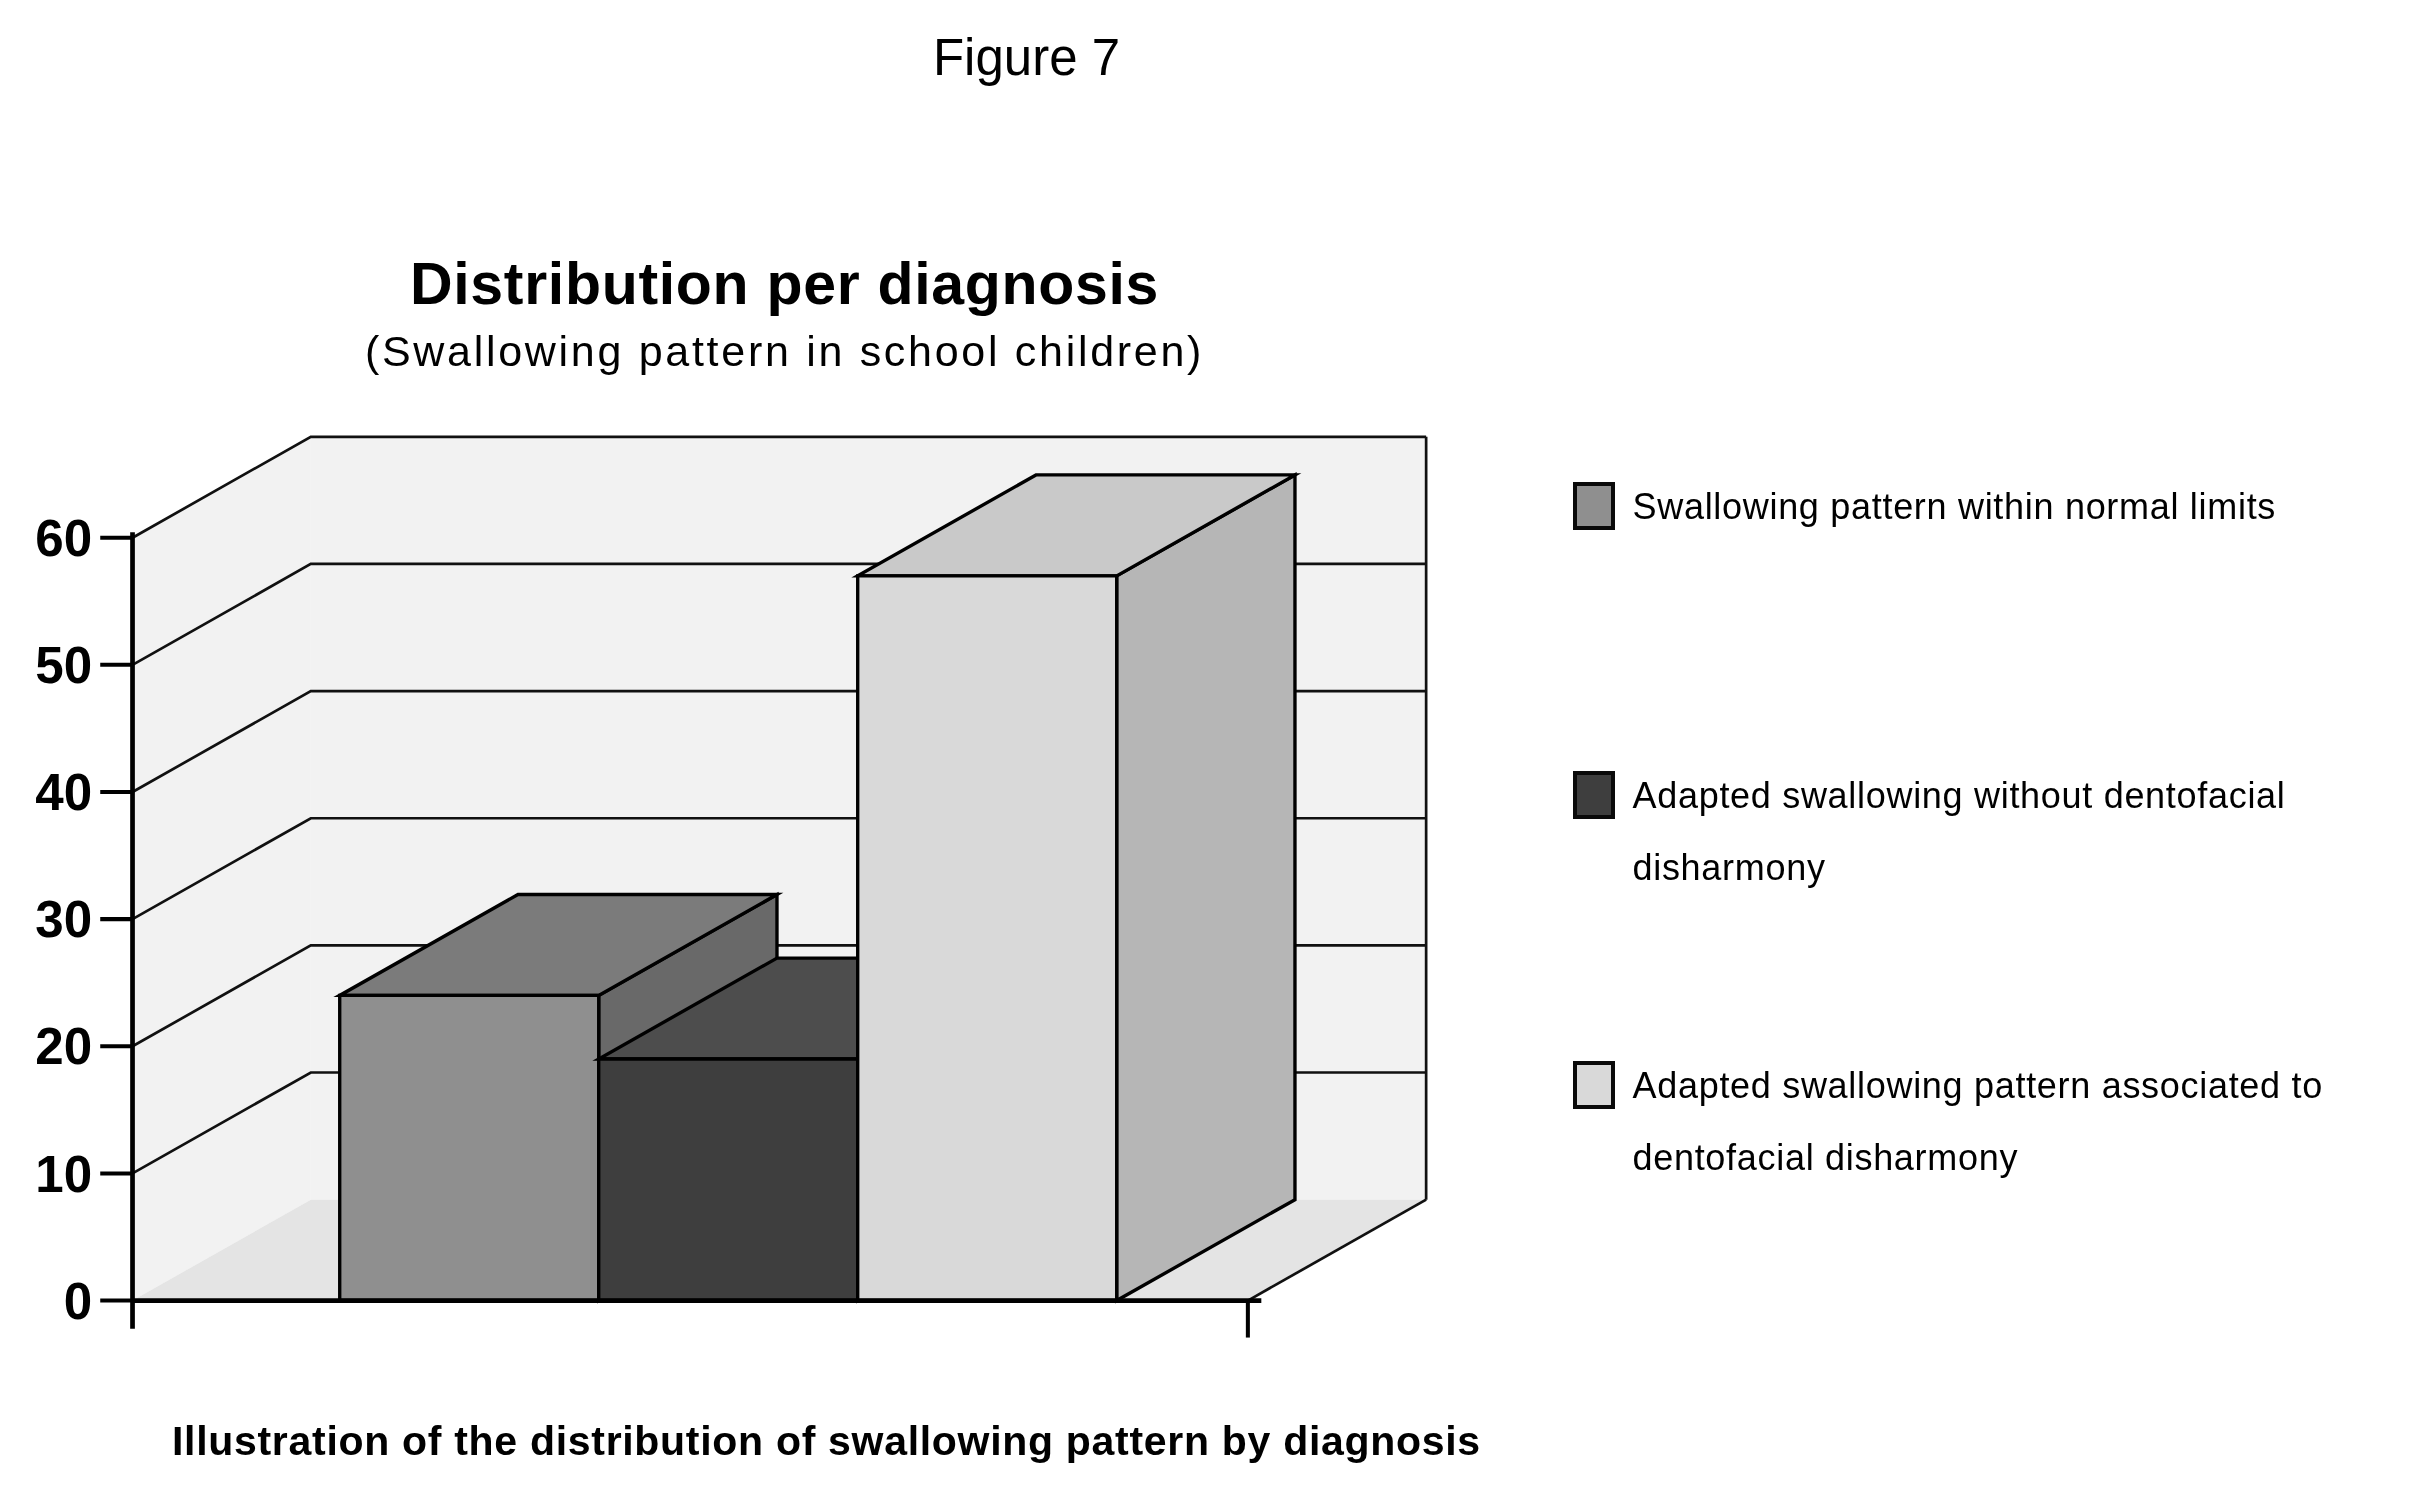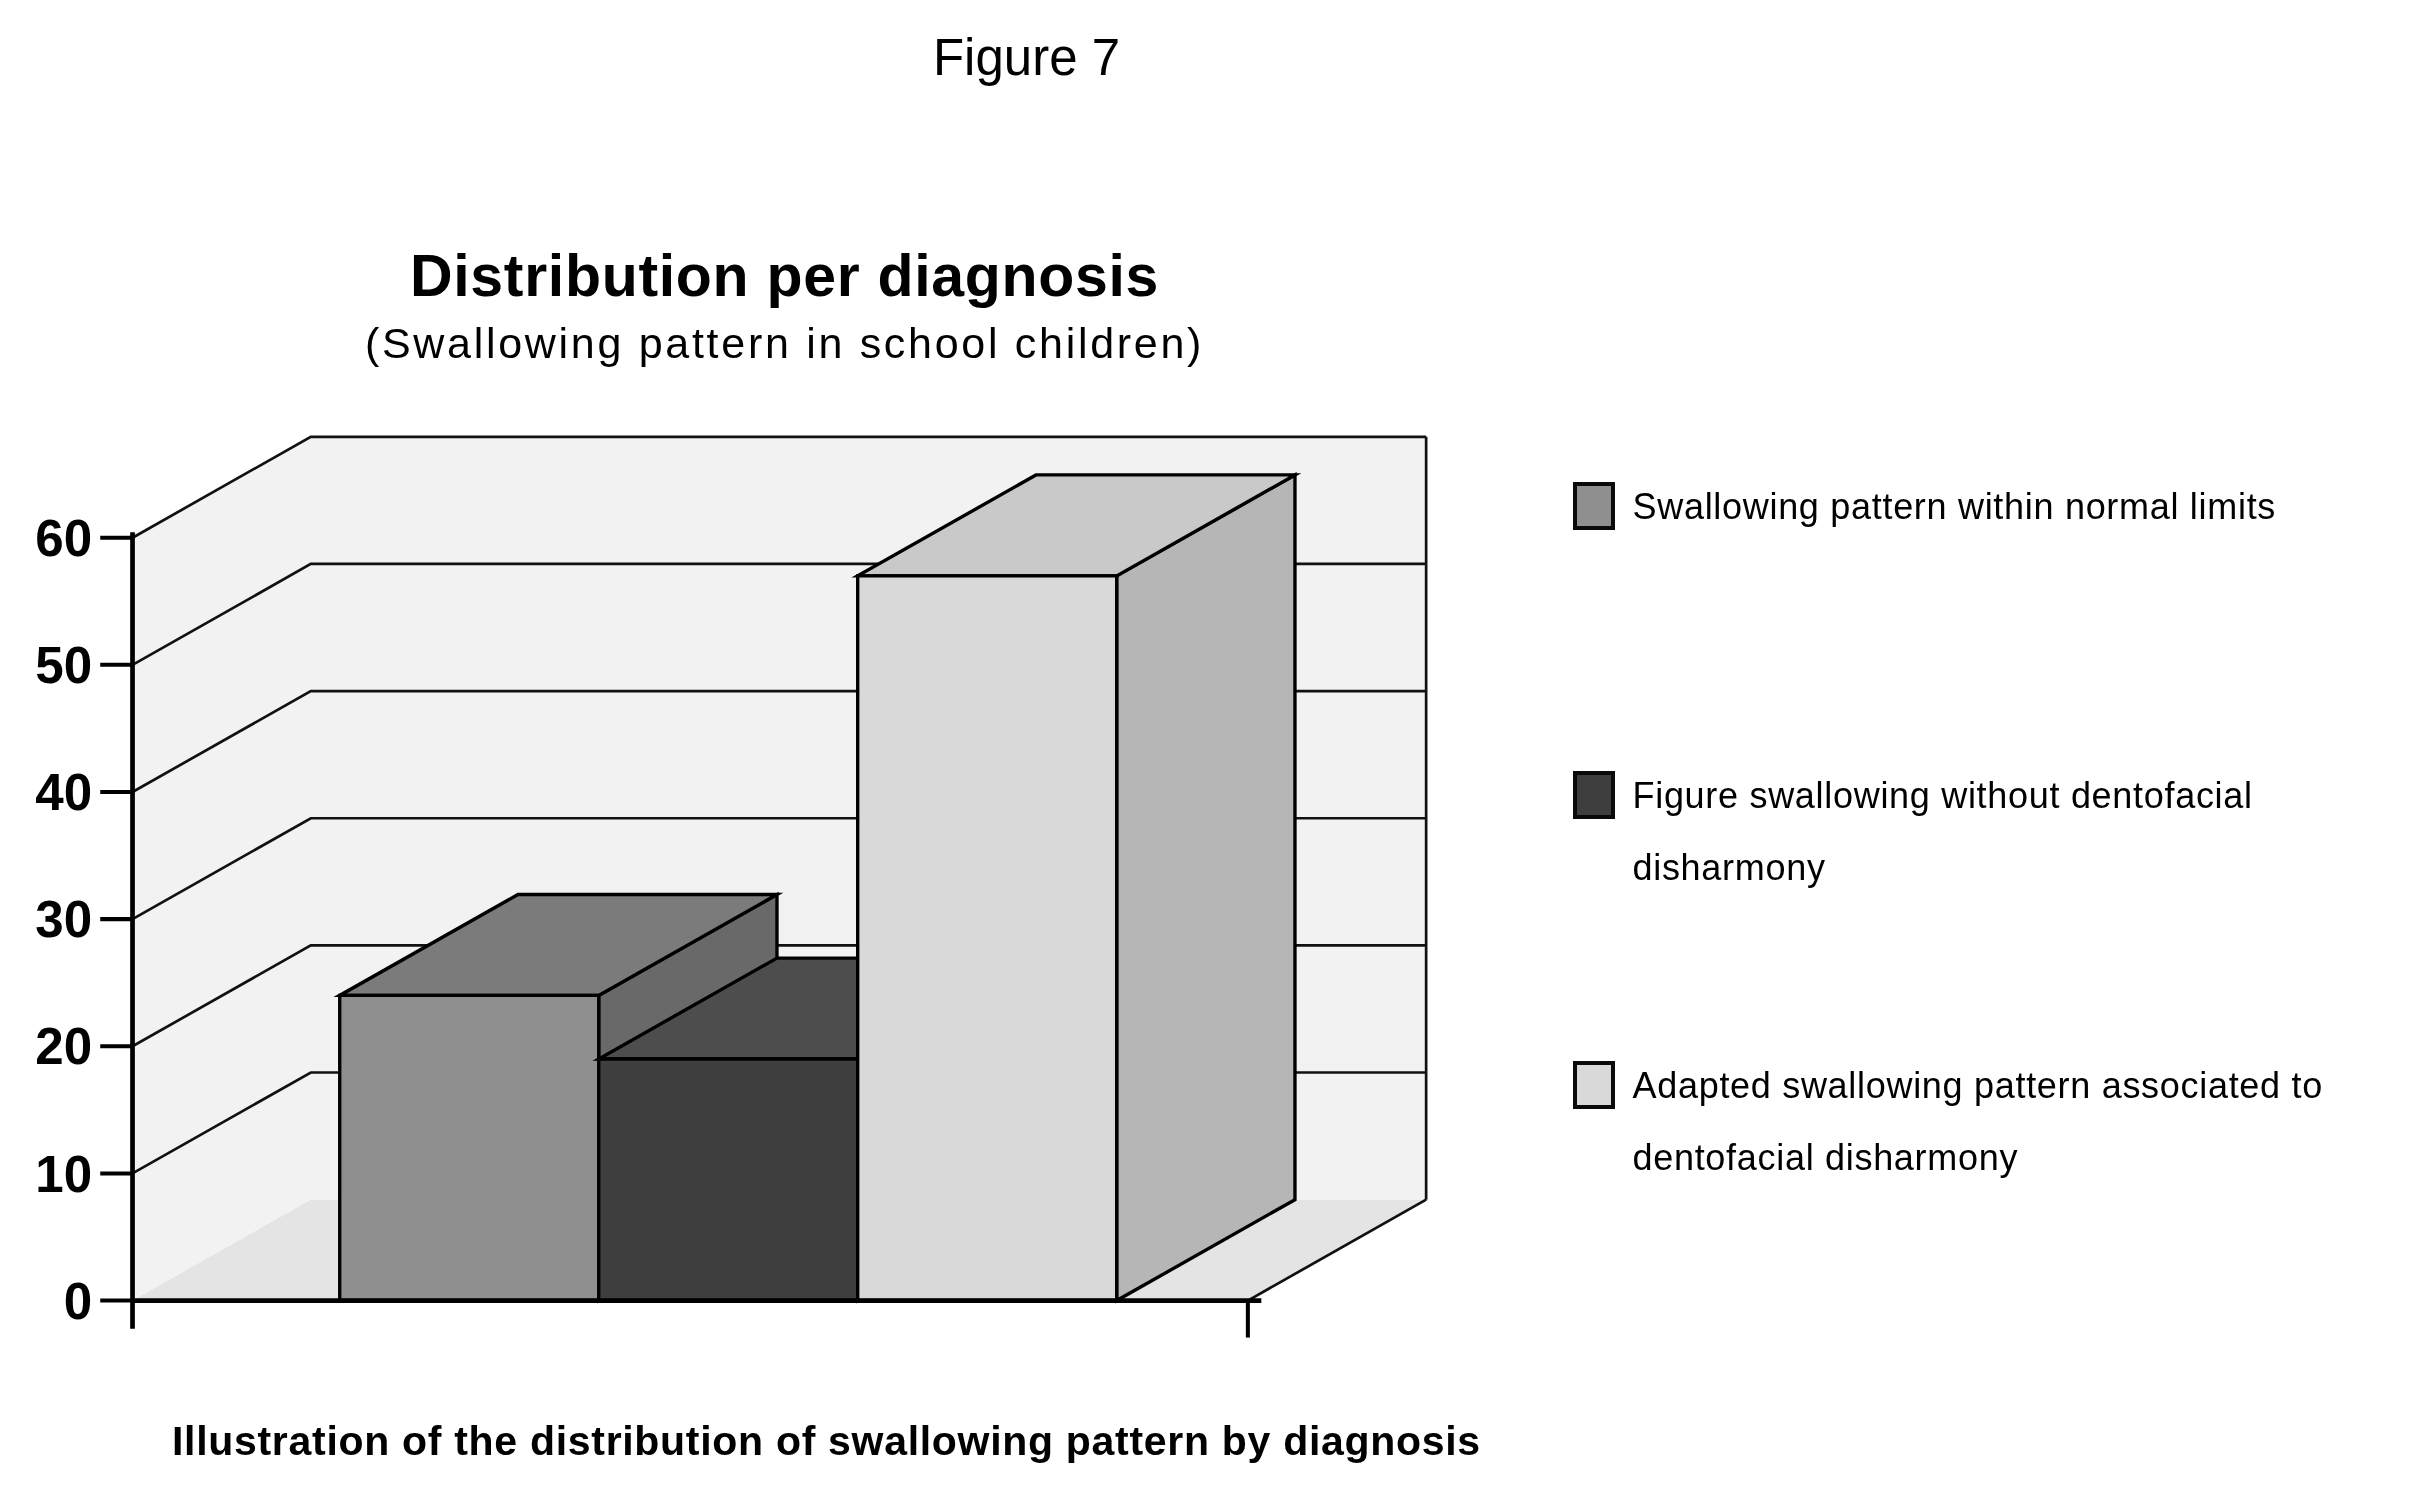--- a/index.html
+++ b/index.html
@@ -7,21 +7,21 @@
     width:2413px;height:1512px;position:relative;overflow:hidden;
     font-family:"Liberation Sans","DejaVu Sans",sans-serif;color:#000;
   }
   .figure-label{
     position:absolute;top:28px;left:0;width:1925px;box-sizing:border-box;
     padding-left:128px;text-align:center;font-size:51px;
   }
   .chart-title-block{
     position:absolute;left:246px;top:242px;width:1077px;text-align:center;
   }
-  .chart-title{font-size:59px;font-weight:bold;letter-spacing:0.7px;}
+  .chart-title{font-size:59px;font-weight:bold;letter-spacing:0.7px;margin-top:8px;}
   .chart-subtitle{font-size:43px;margin-top:9px;letter-spacing:2.7px;}
   #chart-svg{position:absolute;left:0;top:0;}
   #chart-svg text{
     font-family:"Liberation Sans","DejaVu Sans",sans-serif;
     font-weight:bold;font-size:76px;fill:#000;
   }
   .legend{position:absolute;left:1573px;top:471px;width:834px;}
   .legend-item{position:absolute;left:0;display:flex;align-items:flex-start;}
   .legend-swatch{
     flex:0 0 auto;width:34px;height:40px;border:4px solid #0a0a0a;
@@ -83,21 +83,21 @@
     <text x="137" y="826" text-anchor="end">60</text>
   </svg>
 
 <div class="legend" id="legend">
     <div class="legend-item" style="top: 0px;">
       <span class="legend-swatch" style="background: rgb(143, 143, 143);"></span>
       <span class="legend-label">Swallowing pattern within normal limits</span>
     </div>
     <div class="legend-item" style="top: 289px;">
       <span class="legend-swatch" style="background: rgb(62, 62, 62);"></span>
-      <span class="legend-label">Figure swallowing without dentofacial disharmony</span>
+      <span class="legend-label">Adapted swallowing without dentofacial disharmony</span>
     </div>
     <div class="legend-item" style="top: 579px;">
       <span class="legend-swatch" style="background: rgb(217, 217, 217);"></span>
       <span class="legend-label">Adapted swallowing pattern associated to dentofacial disharmony</span>
     </div>
   </div>
 
 <div class="figure-caption">Illustration of the distribution of swallowing pattern by diagnosis</div>
 
 

